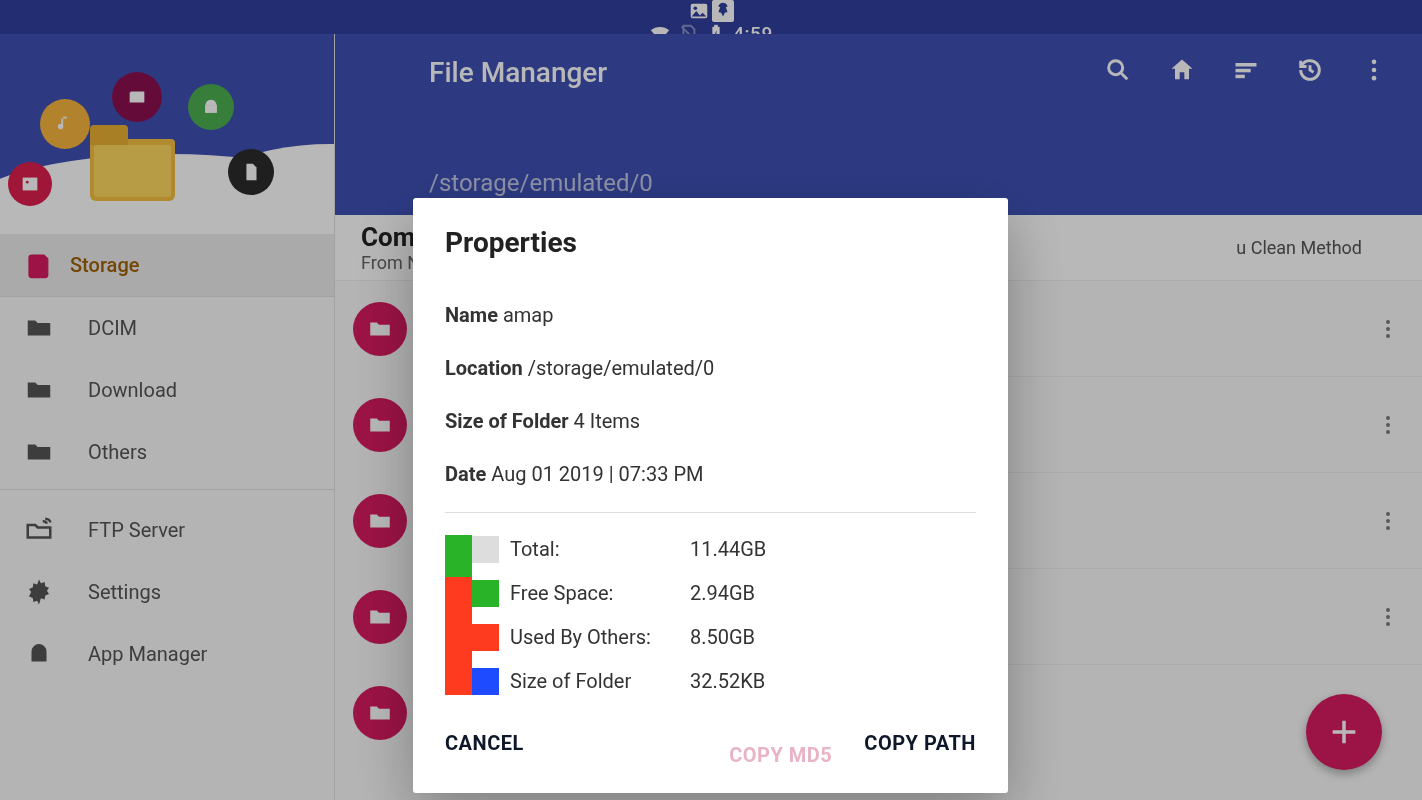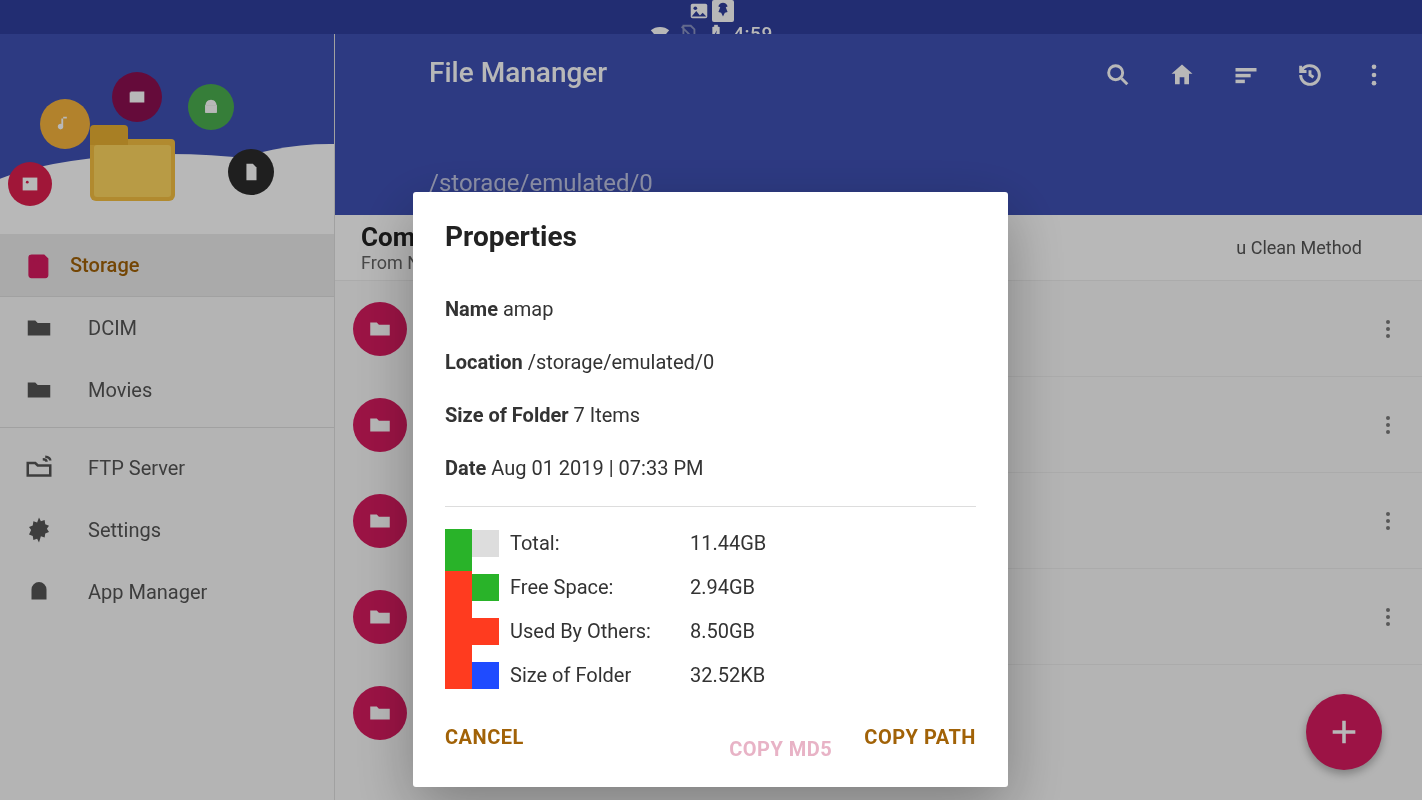--- a/index.html
+++ b/index.html
@@ -44,21 +44,21 @@
   .side-list { flex:1; overflow:hidden; }
   .side-item { height:62px; display:flex; align-items:center; gap:34px; padding-left:24px; font-size:20px; color:#555; cursor:pointer; }
   .side-item.active { background:#ececec; color:#a16207; font-weight:500;gap:16px; }
   .side-item .side-ico { width:30px; height:30px; display:flex; align-items:center; justify-content:center; color:#555; }
   .side-item.active .side-ico { color:#d81b60; }
   .side-spacer { height:10px; border-top:1px solid #e0e0e0; margin-top:6px; }
 
   
   .main-col { flex:1; display:flex; flex-direction:column; position:relative; }
   .appbar { background:#3f51b5; color:#fff; padding: 22px 24px 18px 94px; height:181px; display:flex; flex-direction:column; justify-content:space-between; }
-  .appbar-row { display:flex; align-items:flex-end; }
+  .appbar-row { display:flex; align-items:flex-start; }
   .appbar-title { font-size:28px; font-weight:500; }
   .appbar-actions { margin-left:auto; display:flex; gap:36px; align-items:center; padding-right:10px; }
   .appbar-actions .ico { width:28px; height:28px; color:#fff; cursor:pointer; }
   .appbar-path { font-size:24px; color:#c5cae9; }
 
   .ad-strip { height:66px; background:#fff; display:flex; align-items:center; padding:0 60px 0 26px; border-bottom:1px solid #eee; font-size:18px; color:#444; }
   .ad-strip .ad-title { font-size:26px; font-weight:700; color:#222; }
   .ad-strip .ad-sub { font-size:18px; color:#666; }
   .ad-strip .ad-col { display:flex; flex-direction:column; }
   .ad-strip .ad-right { margin-left:auto; color:#555; }
@@ -68,37 +68,37 @@
   .row .fico { width:54px; height:54px; border-radius:50%; background:#d81b60; position:absolute; left:-76px; display:flex; align-items:center; justify-content:center; }
   .row .txts { display:flex; flex-direction:column; gap:6px; }
   .row .fname { font-size:24px; color:#222; }
   .row .fdate { font-size:18px; color:#888; }
   .row .row-more { margin-left:auto; margin-right:22px; width:24px; height:24px; color:#7a7a7a; cursor:pointer; }
 
   .fab { position:absolute; right:40px; bottom:30px; width:76px; height:76px; border-radius:50%; background:#d81b60; color:#fff; display:flex; align-items:center; justify-content:center; font-size:40px; box-shadow:0 4px 10px rgba(0,0,0,.3); cursor:pointer; }
 
   
   .scrim { position:fixed; inset:0; background:rgba(0,0,0,.28); }
-  .dialog { position:fixed; left:413px; top:192px; width:595px; background:#fff; border-radius:3px; padding:28px 32px 26px; box-shadow:0 20px 60px rgba(0,0,0,.3); }
+  .dialog { position:fixed; left:413px; top:198px; width:595px; background:#fff; border-radius:3px; padding:28px 32px 26px; box-shadow:0 20px 60px rgba(0,0,0,.3); }
   .dlg-title { font-size:28px; font-weight:700; color:#222; margin-bottom:40px; }
   .meta-line { font-size:20px; line-height:1.6; color:#333;margin-top:21px; }
   .meta-line b { font-weight:700; }
   .hr { height:1px; background:#ddd; margin:22px 0 22px; }
   .storage-block { display:flex; }
   .bar { width:27px; height:160px; display:flex; flex-direction:column; border-radius:0; overflow:hidden; }
   .bar-seg-free { background:#29b329; flex: 0 0 26%; }
   .bar-seg-used { background:#ff3b1f; flex: 1; }
   .storage-rows { display:grid; grid-template-columns: 28px 170px 120px; row-gap:16px; column-gap:10px; align-items:center; font-size:20px; color:#333; }
   .sw { width:27px; height:27px; }
   .sw.total { background:#ddd; }
   .sw.free  { background:#29b329; }
   .sw.used  { background:#ff3b1f; }
   .sw.size  { background:#1f4bff; }
   .dlg-btns { display:flex; gap:32px; margin-top:36px; }
-  .dlg-btn { font-size:20px; font-weight:700; color:#a16207; letter-spacing:.5px; cursor:pointer; }
+  .dlg-btn { font-size:20px; font-weight:700; color:#0f172a; letter-spacing:.5px; cursor:pointer; }
   .dlg-btn.dim { color:#e8b3c6;margin-top:12px; }
   .dlg-btns .spacer { flex:1; }
 
   
   svg { display:block; }
 </style>
 </head>
 <body>
 
 <div class="status-bar">
@@ -192,21 +192,29 @@
             </svg>
           </span>
         <span>DCIM</span>
       </div>
       <div class="side-item">
         <span class="side-ico">
             <svg viewBox="0 0 24 24" fill="currentColor">
               <path d="M3 6h6l2 2h10v10H3z"></path>
             </svg>
           </span>
-        <span>Movies</span>
+        <span>Download</span>
+      </div>
+      <div class="side-item">
+        <span class="side-ico">
+            <svg viewBox="0 0 24 24" fill="currentColor">
+              <path d="M3 6h6l2 2h10v10H3z"></path>
+            </svg>
+          </span>
+        <span>Others</span>
       </div>
       <div class="side-spacer"></div>
       <div class="side-item">
         <span class="side-ico">
             <svg viewBox="0 0 24 24" fill="none" stroke="currentColor" stroke-width="2">
               <path d="M3 8h6l2 2h10v8H3z"></path>
               <path d="M15 5c2 0 3 1 3 2M17 3c3 0 4 2 4 3"></path>
             </svg>
           </span>
         <span>FTP Server</span>
@@ -373,21 +381,21 @@
     </div>
   </div>
 </div>
 
 <div class="scrim"></div>
 <div class="dialog">
   <div class="dlg-title">Properties</div>
 
   <div class="meta-line"><b>Name</b> <span>amap</span></div>
   <div class="meta-line"><b>Location</b> <span>/storage/emulated/0</span></div>
-  <div class="meta-line"><b>Size of Folder</b> <span>7 Items</span></div>
+  <div class="meta-line"><b>Size of Folder</b> <span>4 Items</span></div>
   <div class="meta-line"><b>Date</b> <span>Aug 01 2019 | 07:33 PM</span></div>
 
   <div class="hr"></div>
 
   <div class="storage-block">
     <div class="bar">
       <div class="bar-seg-free"></div>
       <div class="bar-seg-used"></div>
     </div>
     <div class="storage-rows">

